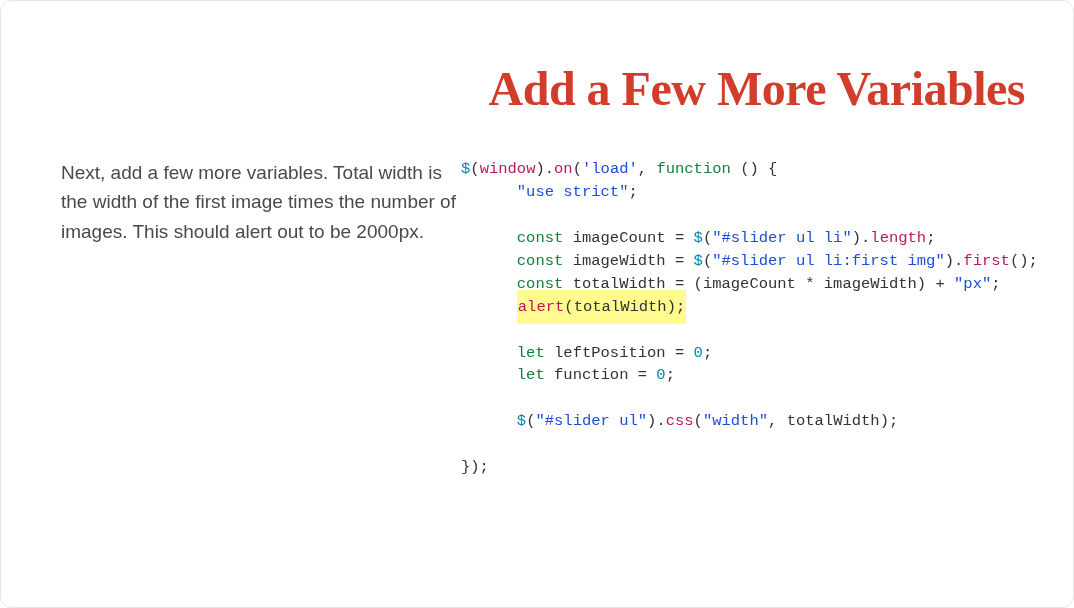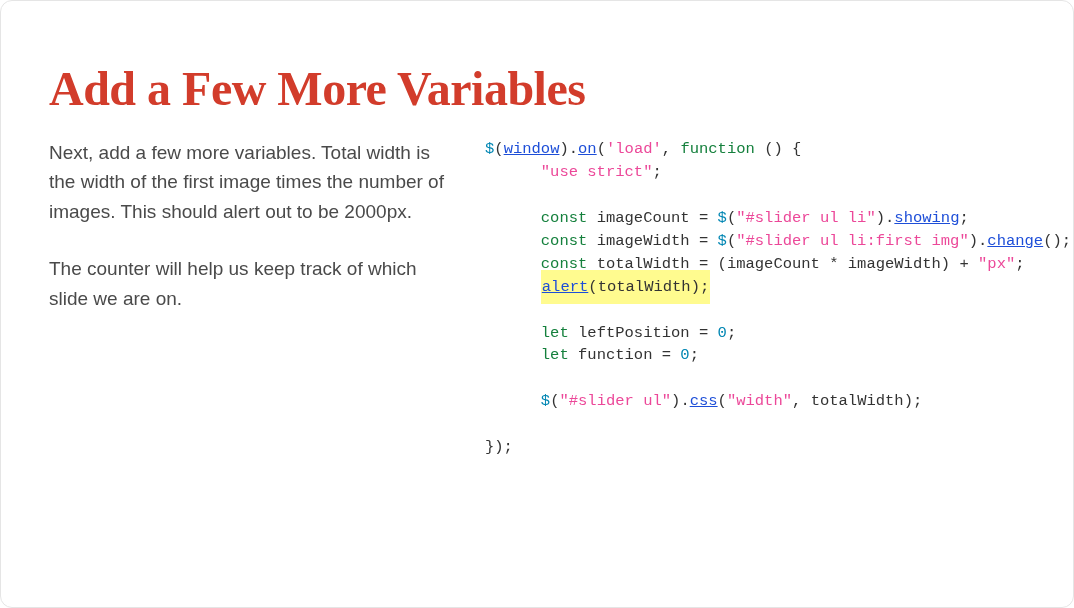--- a/index.html
+++ b/index.html
@@ -14,72 +14,72 @@
     }
     .slide {
       padding: 60px 48px 40px 48px;
     }
     .title {
       font-family: "Rockwell", "Roboto Slab", Georgia, serif;
       font-weight: 800;
       font-size: 48px;
       color: #d23c2b;
       letter-spacing: -0.5px;
-      margin-bottom: 22px;
+      margin-bottom: 42px;
+      text-align: right;
     }
     .content {
       display: flex;
-      gap: 36px;
+      margin-left: 12px;
     }
     .left-col {
       flex: 0 0 400px;
       color: #4a4a4a;
       font-size: 19px;
       line-height: 1.55;
     }
     .left-col p {
       margin-bottom: 28px;
     }
     .right-col {
       flex: 1;
       font-family: "SFMono-Regular", Menlo, Consolas, "Liberation Mono", monospace;
       font-size: 15.5px;
       line-height: 1.48;
       white-space: pre;
       color: #333;
     }
     .tok-fn   { color: #0086b3; } 
     .tok-punc { color: #333; }
-    .tok-id   { color: #1d4ed8; text-decoration: underline; } 
-    .tok-str  { color: #ec4899; } 
+    .tok-id   { color: #be185d; } 
+    .tok-str  { color: #1d4ed8; } 
     .tok-kw   { color: #15803d; } 
     .tok-num  { color: #0086b3; }
     .hl {
       background: #fffb8f;
       padding: 8px 1px;
     }
   </style>
 </head>
 <body>
 
 <div class="slide">
   <h1 class="title">Add a Few More Variables</h1>
 
   <div class="content">
 
     <div class="left-col">
       <p>Next, add a few more variables. Total width is the width of the first image times the number of images. This should alert out to be 2000px.</p>
-      <p>The counter will help us keep track of which slide we are on.</p>
     </div>
 
     <div class="right-col"><span class="tok-fn">$</span><span class="tok-punc">(</span><span class="tok-id">window</span><span class="tok-punc">)</span><span class="tok-punc">.</span><span class="tok-id">on</span><span class="tok-punc">(</span><span class="tok-str">'load'</span><span class="tok-punc">, </span><span class="tok-kw">function</span><span class="tok-punc"> () {</span>
       <span class="tok-str">"use strict"</span><span class="tok-punc">;</span>
 
-      <span class="tok-kw">const</span> <span>imageCount</span><span class="tok-punc"> = </span><span class="tok-fn">$</span><span class="tok-punc">(</span><span class="tok-str">"#slider ul li"</span><span class="tok-punc">)</span><span class="tok-punc">.</span><span class="tok-id">showing</span><span class="tok-punc">;</span>
-      <span class="tok-kw">const</span> <span>imageWidth</span><span class="tok-punc"> = </span><span class="tok-fn">$</span><span class="tok-punc">(</span><span class="tok-str">"#slider ul li:first img"</span><span class="tok-punc">)</span><span class="tok-punc">.</span><span class="tok-id">change</span><span class="tok-punc">(</span><span class="tok-punc">)</span><span class="tok-punc">;</span>
+      <span class="tok-kw">const</span> <span>imageCount</span><span class="tok-punc"> = </span><span class="tok-fn">$</span><span class="tok-punc">(</span><span class="tok-str">"#slider ul li"</span><span class="tok-punc">)</span><span class="tok-punc">.</span><span class="tok-id">length</span><span class="tok-punc">;</span>
+      <span class="tok-kw">const</span> <span>imageWidth</span><span class="tok-punc"> = </span><span class="tok-fn">$</span><span class="tok-punc">(</span><span class="tok-str">"#slider ul li:first img"</span><span class="tok-punc">)</span><span class="tok-punc">.</span><span class="tok-id">first</span><span class="tok-punc">(</span><span class="tok-punc">)</span><span class="tok-punc">;</span>
       <span class="tok-kw">const</span> <span>totalWidth</span><span class="tok-punc"> = </span><span class="tok-punc">(</span><span>imageCount</span><span class="tok-punc"> * </span><span>imageWidth</span><span class="tok-punc">)</span><span class="tok-punc"> + </span><span class="tok-str">"px"</span><span class="tok-punc">;</span>
       <span class="hl"><span class="tok-id">alert</span><span class="tok-punc">(</span><span>totalWidth</span><span class="tok-punc">)</span><span class="tok-punc">;</span></span>
 
       <span class="tok-kw">let</span> <span>leftPosition</span><span class="tok-punc"> = </span><span class="tok-num">0</span><span class="tok-punc">;</span>
       <span class="tok-kw">let</span> <span>function</span><span class="tok-punc"> = </span><span class="tok-num">0</span><span class="tok-punc">;</span>
 
       <span class="tok-fn">$</span><span class="tok-punc">(</span><span class="tok-str">"#slider ul"</span><span class="tok-punc">)</span><span class="tok-punc">.</span><span class="tok-id">css</span><span class="tok-punc">(</span><span class="tok-str">"width"</span><span class="tok-punc">, </span><span>totalWidth</span><span class="tok-punc">)</span><span class="tok-punc">;</span>
 
 <span class="tok-punc">});</span></div>
 

